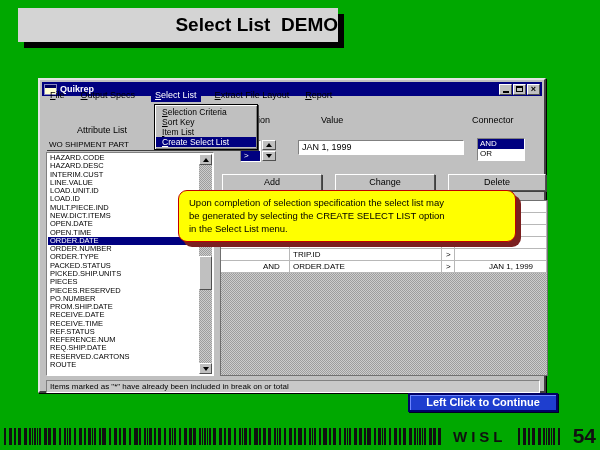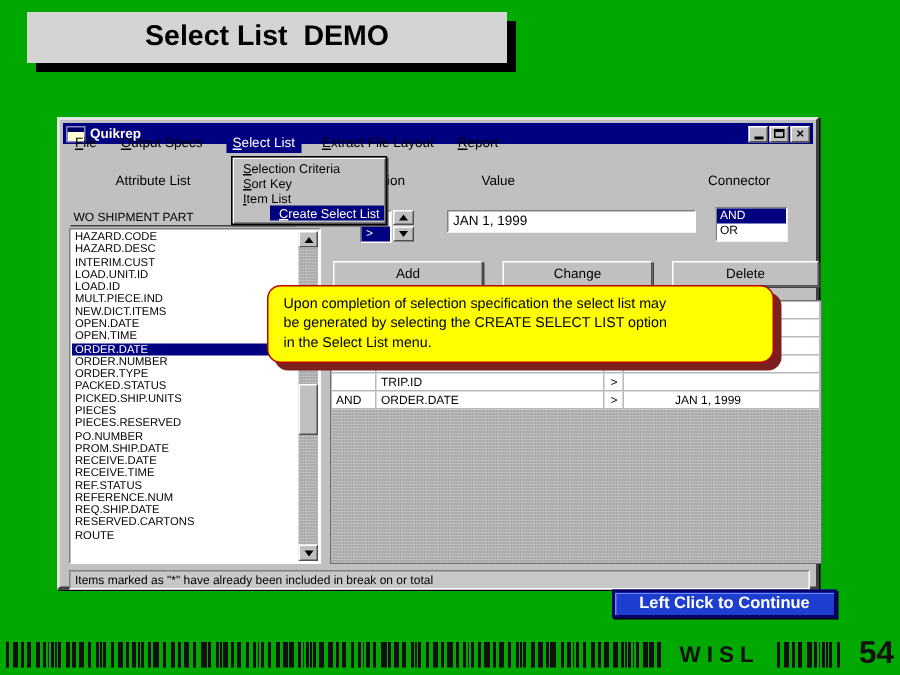--- a/index.html
+++ b/index.html
@@ -2,21 +2,21 @@
 <html style="--c-green: #00a800; --c-gray: #c0c0c0; --c-navy: #000080; --c-yellow: #ffff00; --c-callout_shadow: #7b1f1f; --c-button_blue: #1e3ecf;"><head>
 <meta charset="utf-8">
 <style>
   html,body{margin:0;padding:0;}
   body{width:600px;height:450px;overflow:hidden;font-family:"Liberation Sans",sans-serif;}
   .stage{position:relative;width:600px;height:450px;background:var(--c-green,#00a800);}
 
   
   .slide-title{position:absolute;left:18px;top:8px;width:320px;height:34px;background:#d4d4d4;
     box-shadow:6px 6px 0 #000;color:#000;font-size:19px;font-weight:bold;line-height:34px;
-    text-align:center;white-space:pre;}
+    text-align:right;white-space:pre;}
   .continue-btn{position:absolute;left:408px;top:393px;width:150px;height:19px;
     background:var(--c-button_blue,#1e3ecf);border:2px solid #000066;box-sizing:border-box;
     box-shadow:inset 1px 1px 0 #6e86ff, 1px 1px 0 #002;
     color:#fff;font-size:11px;font-weight:bold;text-align:center;line-height:14px;cursor:pointer;}
   .footer{position:absolute;left:4px;top:427px;width:592px;height:18px;display:flex;align-items:center;}
   .bars{height:17px;background-image:
       repeating-linear-gradient(90deg,#101010 0 2px,transparent 2px 5px),
       repeating-linear-gradient(90deg,#101010 0 1px,transparent 1px 7px),
       repeating-linear-gradient(90deg,#101010 0 1px,transparent 1px 11px);}
   .bars1{width:446px;}
@@ -78,35 +78,35 @@
   .conn-opt{font-size:8px;line-height:10px;height:10px;padding-left:2px;color:#000;cursor:pointer;}
   .conn-opt.selected{background:var(--c-navy,#000080);color:#fff;}
 
   .btnrow{position:absolute;left:182px;top:94px;width:324px;height:17px;display:flex;justify-content:space-between;}
   .push-btn{width:100px;height:17px;background:#c0c0c0;box-shadow:1px 1px 0 #404040;box-sizing:border-box;
     font-size:9px;text-align:center;line-height:15px;color:#000;cursor:pointer;}
   .push-btn:last-child{width:98px;}
 
   .grid{position:absolute;left:180px;top:120px;width:328px;height:176px;background:#fff;
     border:1px solid #707070;box-sizing:border-box;overflow:hidden;}
-  .grid-row{height:12px;display:flex;border-bottom:1px solid #b8b8b8;box-sizing:border-box;cursor:default;}
+  .grid-row{height:12px;display:flex;border-bottom:1px solid #b8b8b8;box-sizing:border-box;cursor:default;padding-left:39px;}
   .grid-cell{border-right:1px solid #b8b8b8;font-size:8px;line-height:11px;padding-left:3px;overflow:hidden;
     white-space:nowrap;box-sizing:border-box;color:#000;}
   .gc-connector{width:30px;} .gc-attribute{width:152px;} .gc-relation{width:13px;padding-left:4px;} .gc-value{flex:1;padding-left:34px;}
   .grid-filler{height:104px;}
 
   .statusbar{position:absolute;left:6px;top:300px;width:494px;height:13px;background:#c8c8c8;box-sizing:border-box;
     font-size:8px;line-height:11px;padding-left:3px;color:#000;white-space:nowrap;overflow:hidden;}
 
   
   .dropmenu{position:absolute;left:154px;top:104px;width:104px;background:#c0c0c0;border:1px solid #000;
     box-shadow:inset 1px 1px 0 #fff, inset -1px -1px 0 #808080, 1px 1px 0 #404040;
     padding:2px 1px;box-sizing:border-box;z-index:20;}
   .dd-item{height:10px;font-size:8.5px;line-height:10px;padding-left:6px;color:#000;white-space:nowrap;cursor:pointer;}
-  .dd-item.selected{background:var(--c-navy,#000080);color:#fff;margin-left:24px;}
+  .dd-item.selected{background:var(--c-navy,#000080);color:#fff;}
 
   
   .callout{position:absolute;left:178px;top:190px;width:338px;height:52px;background:var(--c-yellow,#ffff00);
     border:1px solid #c00000;border-radius:9px;box-shadow:5px 5px 0 var(--c-callout_shadow,#7b1f1f);
     box-sizing:border-box;z-index:30;padding:5px 8px 0 10px;font-size:9.5px;line-height:13px;color:#000;
     white-space:pre-line;}
 </style>
 </head>
 <body>
 
@@ -130,32 +130,33 @@
     </div>
 
     <div class="menubar" id="menubar">
         <span class="menu-item u1"><u>F</u>ile</span>
         <span class="menu-item u1"><u>O</u>utput Specs</span>
         <span class="menu-item u1 active"><u>S</u>elect List</span>
         <span class="menu-item u1"><u>E</u>xtract File Layout</span>
         <span class="menu-item u1"><u>R</u>eport</span>
       </div>
 
-    <span class="form-label" style="left:37px;top:35px;">Attribute List</span>
+    <span class="form-label" style="left:37px;top:45px;">Attribute List</span>
     <span class="form-label" style="left:197px;top:35px;">Relation</span>
     <span class="form-label" style="left:281px;top:35px;">Value</span>
     <span class="form-label" style="left:432px;top:35px;">Connector</span>
 
     <div class="combo">WO SHIPMENT PART</div>
 
     <div class="listbox bevel-in">
       <div class="listitems" id="attrlist">
           <div class="attr-item">HAZARD.CODE</div>
           <div class="attr-item">HAZARD.DESC</div>
           <div class="attr-item">INTERIM.CUST</div>
+          <div class="attr-item">LINE.VALUE</div>
           <div class="attr-item">LOAD.UNIT.ID</div>
           <div class="attr-item">LOAD.ID</div>
           <div class="attr-item">MULT.PIECE.IND</div>
           <div class="attr-item">NEW.DICT.ITEMS</div>
           <div class="attr-item">OPEN.DATE</div>
           <div class="attr-item">OPEN.TIME</div>
           <div class="attr-item selected">ORDER.DATE</div>
           <div class="attr-item">ORDER.NUMBER</div>
           <div class="attr-item">ORDER.TYPE</div>
           <div class="attr-item">PACKED.STATUS</div>

